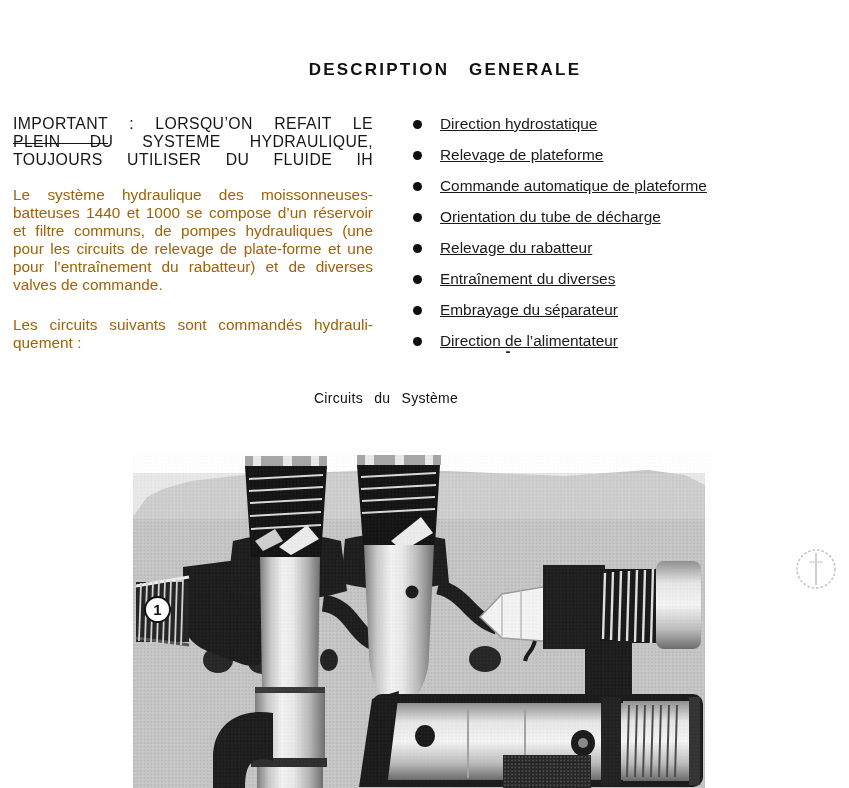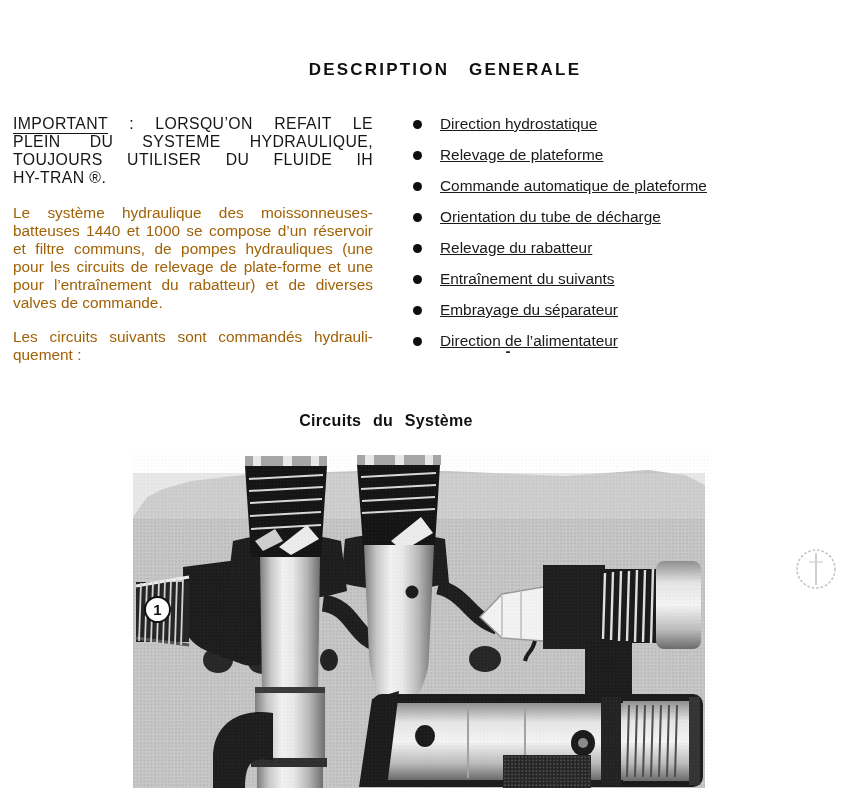--- a/index.html
+++ b/index.html
@@ -8,51 +8,50 @@
     font-family:"Liberation Sans", sans-serif;color:#1c1c1c;overflow:hidden;
   }
   .title{
     position:absolute;left:0;top:60px;width:890px;text-align:center;
     font-size:17px;font-weight:bold;letter-spacing:2.2px;word-spacing:13px;color:#111;
   }
   .left-col{position:absolute;left:13px;top:115px;width:360px;}
   .imp{font-size:15.8px;line-height:18px;letter-spacing:.4px;color:#161616;}
   .jline{text-align:justify;text-align-last:justify;}
   .lline{text-align:left;}
-  .ul{border-bottom:1.8px solid #161616;padding-bottom:1px;}
+  .ul{border-bottom:1.8px solid #161616;padding-bottom:11px;}
   .para{font-size:15.4px;line-height:18px;color:#a16207;}
   .para1{margin-top:17px;}
-  .para2{margin-top:16px;}
+  .para2{margin-top:22px;}
   .right-col{position:absolute;left:413px;top:115px;width:360px;}
   .bullet-row{display:flex;align-items:flex-start;height:31px;font-size:15.4px;color:#1a1a1a;text-decoration:underline;}
   .bullet-dot{width:9px;height:9px;border-radius:50%;background:#0e0e0e;margin:5px 18px 0 0;flex:0 0 auto;}
   .tiny-dash{position:absolute;left:500px;top:342px;width:16px;text-align:center;font-size:15px;font-weight:bold;color:#222;}
   .caption{
-    position:absolute;left:0;top:412px;width:772px;text-align:center;
-    font-size:16px;font-weight:bold;word-spacing:7px;color:#111;letter-spacing:.3px;
+    position:absolute;left:0;top:390px;width:772px;text-align:center;
+    font-size:14px;font-weight:normal;word-spacing:7px;color:#111;letter-spacing:.3px;
   }
   .photo{position:absolute;left:133px;top:455px;width:578px;height:333px;overflow:hidden;}
   .callout{
     position:absolute;left:144px;top:596px;width:23px;height:23px;border-radius:50%;
     background:#fff;border:2.5px solid #111;color:#111;font-size:15px;font-weight:bold;
     display:flex;align-items:center;justify-content:center;z-index:5;
   }
   .stamp{position:absolute;left:795px;top:546px;width:44px;height:48px;}
 </style>
 </head>
 <body>
 
 <div class="title">DESCRIPTION GENERALE</div>
 
 <div class="left-col">
   <div class="imp">
     <div class="jline"><span class="ul">IMPORTANT</span><span> : LORSQU’ON REFAIT LE</span></div>
     <div class="jline">PLEIN DU SYSTEME HYDRAULIQUE,</div>
     <div class="jline">TOUJOURS UTILISER DU FLUIDE IH</div>
-    <div class="lline">HY-TRAN ®.</div>
   </div>
   <div class="para para1">
     <div class="jline">Le système hydraulique des moissonneuses-</div>
     <div class="jline">batteuses 1440 et 1000 se compose d’un réservoir</div>
     <div class="jline">et filtre communs, de pompes hydrauliques (une</div>
     <div class="jline">pour les circuits de relevage de plate-forme et une</div>
     <div class="jline">pour l’entraînement du rabatteur) et de diverses</div>
     <div class="lline">valves de commande.</div>
   </div>
   <div class="para para2">
@@ -77,21 +76,21 @@
   <div class="bullet-row">
       <span class="bullet-dot"></span>
       <span>Orientation du tube de décharge</span>
     </div>
   <div class="bullet-row">
       <span class="bullet-dot"></span>
       <span>Relevage du rabatteur</span>
     </div>
   <div class="bullet-row">
       <span class="bullet-dot"></span>
-      <span>Entraînement du suivants</span>
+      <span>Entraînement du diverses</span>
     </div>
   <div class="bullet-row">
       <span class="bullet-dot"></span>
       <span>Embrayage du séparateur</span>
     </div>
   <div class="bullet-row">
       <span class="bullet-dot"></span>
       <span>Direction de l’alimentateur</span>
     </div>
 </div>

